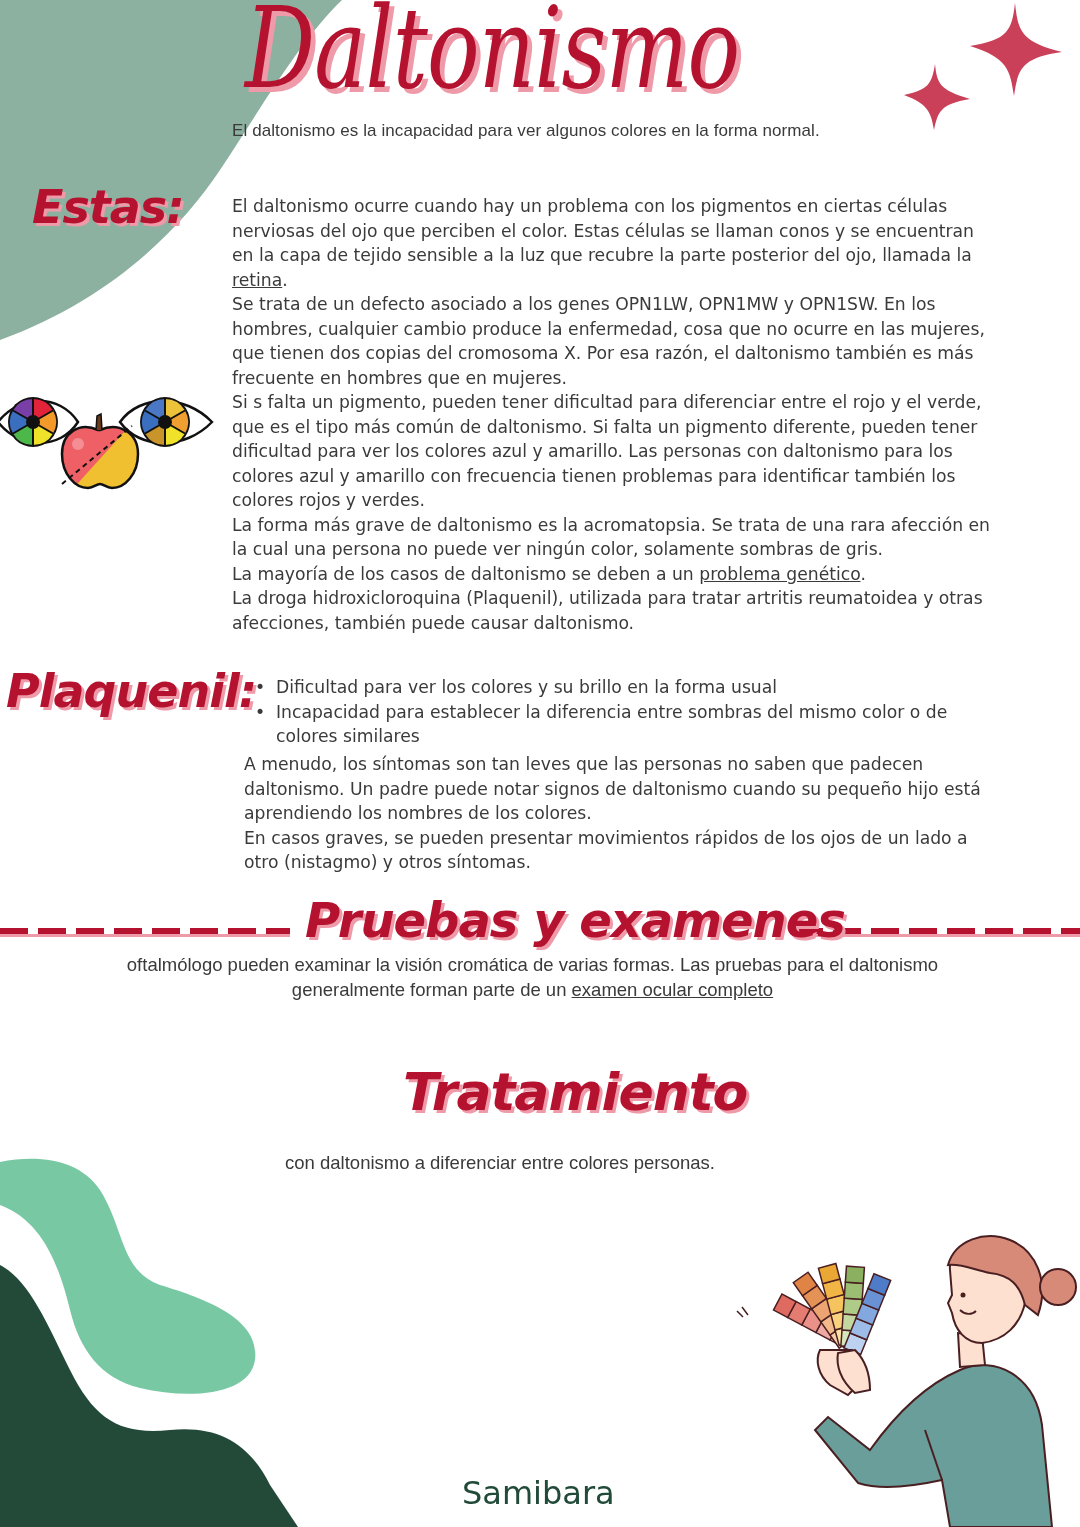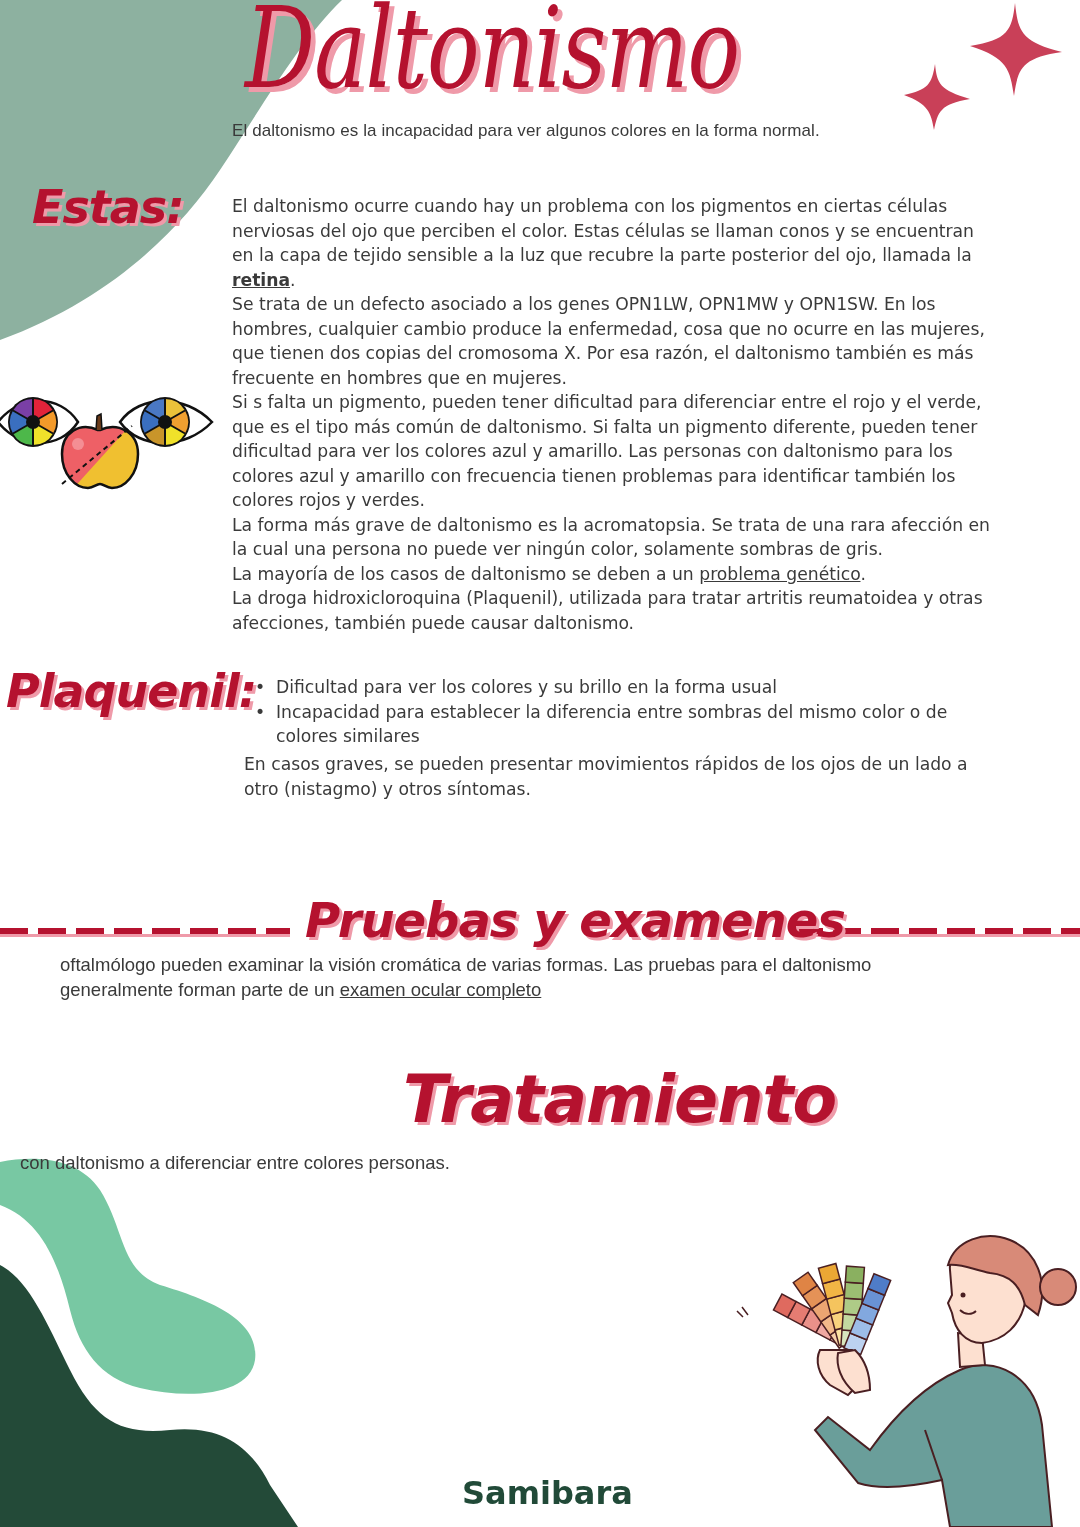--- a/index.html
+++ b/index.html
@@ -35,47 +35,47 @@
   .h-sintomas { left: 6px; top: 664px; font-size: 46px; }
 
   .body-text {
     position: absolute; z-index: 2;
     font-family: "DejaVu Sans", sans-serif;
     font-size: 17.2px; line-height: 24.5px; color: #3a3a3a;
   }
   .causas-text { left: 232px; top: 194px; width: 760px; }
   .causas-text p { white-space: pre-line; }
   .causas-text a, .link { color: #3a3a3a; text-decoration: underline; }
-  .bold-link { font-weight: bold; }
+  .bold-link { font-weight: normal; }
 
   .sintomas-list { left: 255px; top: 675px; width: 740px; list-style: none; }
   .sintomas-list li { position: relative; padding-left: 21px; }
   .sintomas-list li::before { content: "•"; position: absolute; left: 0; top: 0; }
   .sintomas-text { left: 244px; top: 752px; width: 760px; }
   .sintomas-text p { white-space: pre-line; }
 
   .pruebas-row { position: absolute; left: 0; top: 896px; width: 860px; height: 64px; z-index: 2; }
   .dash-line { position: absolute; top: 32px; height: 6px;
     background: repeating-linear-gradient(90deg, #b5122f 0 28px, transparent 28px 38px);
     box-shadow: 0 3px 0 #ef9aa9; }
   .dash-left { left: 0; width: 290px; }
   .dash-right { left: 795px; width: 285px; }
   .h-pruebas { left: 305px; top: -4px; font-size: 48px; }
 
   .center-text {
-    position: absolute; z-index: 2; text-align: left;
+    position: absolute; z-index: 2; text-align: center;
     font-family: "Liberation Sans", sans-serif; font-size: 18.5px; line-height: 25px; color: #3a3a3a;
   }
   .pruebas-text { left: 60px; top: 952px; width: 945px; }
-  .h-tratamiento { left: 403px; top: 1062px; font-size: 65px; font-style: italic; }
+  .h-tratamiento { left: 403px; top: 1062px; font-size: 52px; font-style: italic; }
   .tratamiento-text { left: 20px; top: 1150px; width: 960px; }
 
   .footer-brand {
     position: absolute; left: 462px; top: 1474px; z-index: 2;
-    font-family: "DejaVu Sans", sans-serif; font-weight: bold; font-size: 32px; color: #214a38;
+    font-family: "DejaVu Sans", sans-serif; font-weight: normal; font-size: 32px; color: #214a38;
   }
   .illus { position: absolute; z-index: 1; }
 </style>
 </head>
 <body>
 
 <svg class="bg-shape" style="left:0;top:0" width="360" height="345" viewBox="0 0 360 345">
   <path d="M0 0 L342 0 C300 40 260 110 220 170 C180 230 110 300 0 340 Z" fill="#8db1a0"></path>
 </svg>
 <svg class="bg-shape" style="left:0;top:1150px" width="270" height="250" viewBox="0 0 270 250">
@@ -154,20 +154,21 @@
   <line x1="62" y1="92" x2="132" y2="34" stroke="#111" stroke-width="2" stroke-dasharray="5 4"></line>
   <circle cx="78" cy="52" r="6" fill="#f59aa0" opacity="0.8"></circle>
 </svg>
 
 <div class="section-heading h-sintomas">Plaquenil:</div>
 <ul class="body-text sintomas-list">
   <li>Dificultad para ver los colores y su brillo en la forma usual</li>
   <li>Incapacidad para establecer la diferencia entre sombras del mismo color o de colores similares</li>
 </ul>
 <div class="body-text sintomas-text">
+  <p>A menudo, los síntomas son tan leves que las personas no saben que padecen daltonismo. Un padre puede notar signos de daltonismo cuando su pequeño hijo está aprendiendo los nombres de los colores.</p>
   <p>En casos graves, se pueden presentar movimientos rápidos de los ojos de un lado a otro (nistagmo) y otros síntomas.</p>
 </div>
 
 <div class="pruebas-row">
   <div class="dash-line dash-left"></div>
   <div class="section-heading h-pruebas">Pruebas y examenes</div>
   <div class="dash-line dash-right"></div>
 </div>
 <div class="center-text pruebas-text">
   <div>oftalmólogo pueden examinar la visión cromática de varias formas. Las pruebas para el daltonismo</div>

